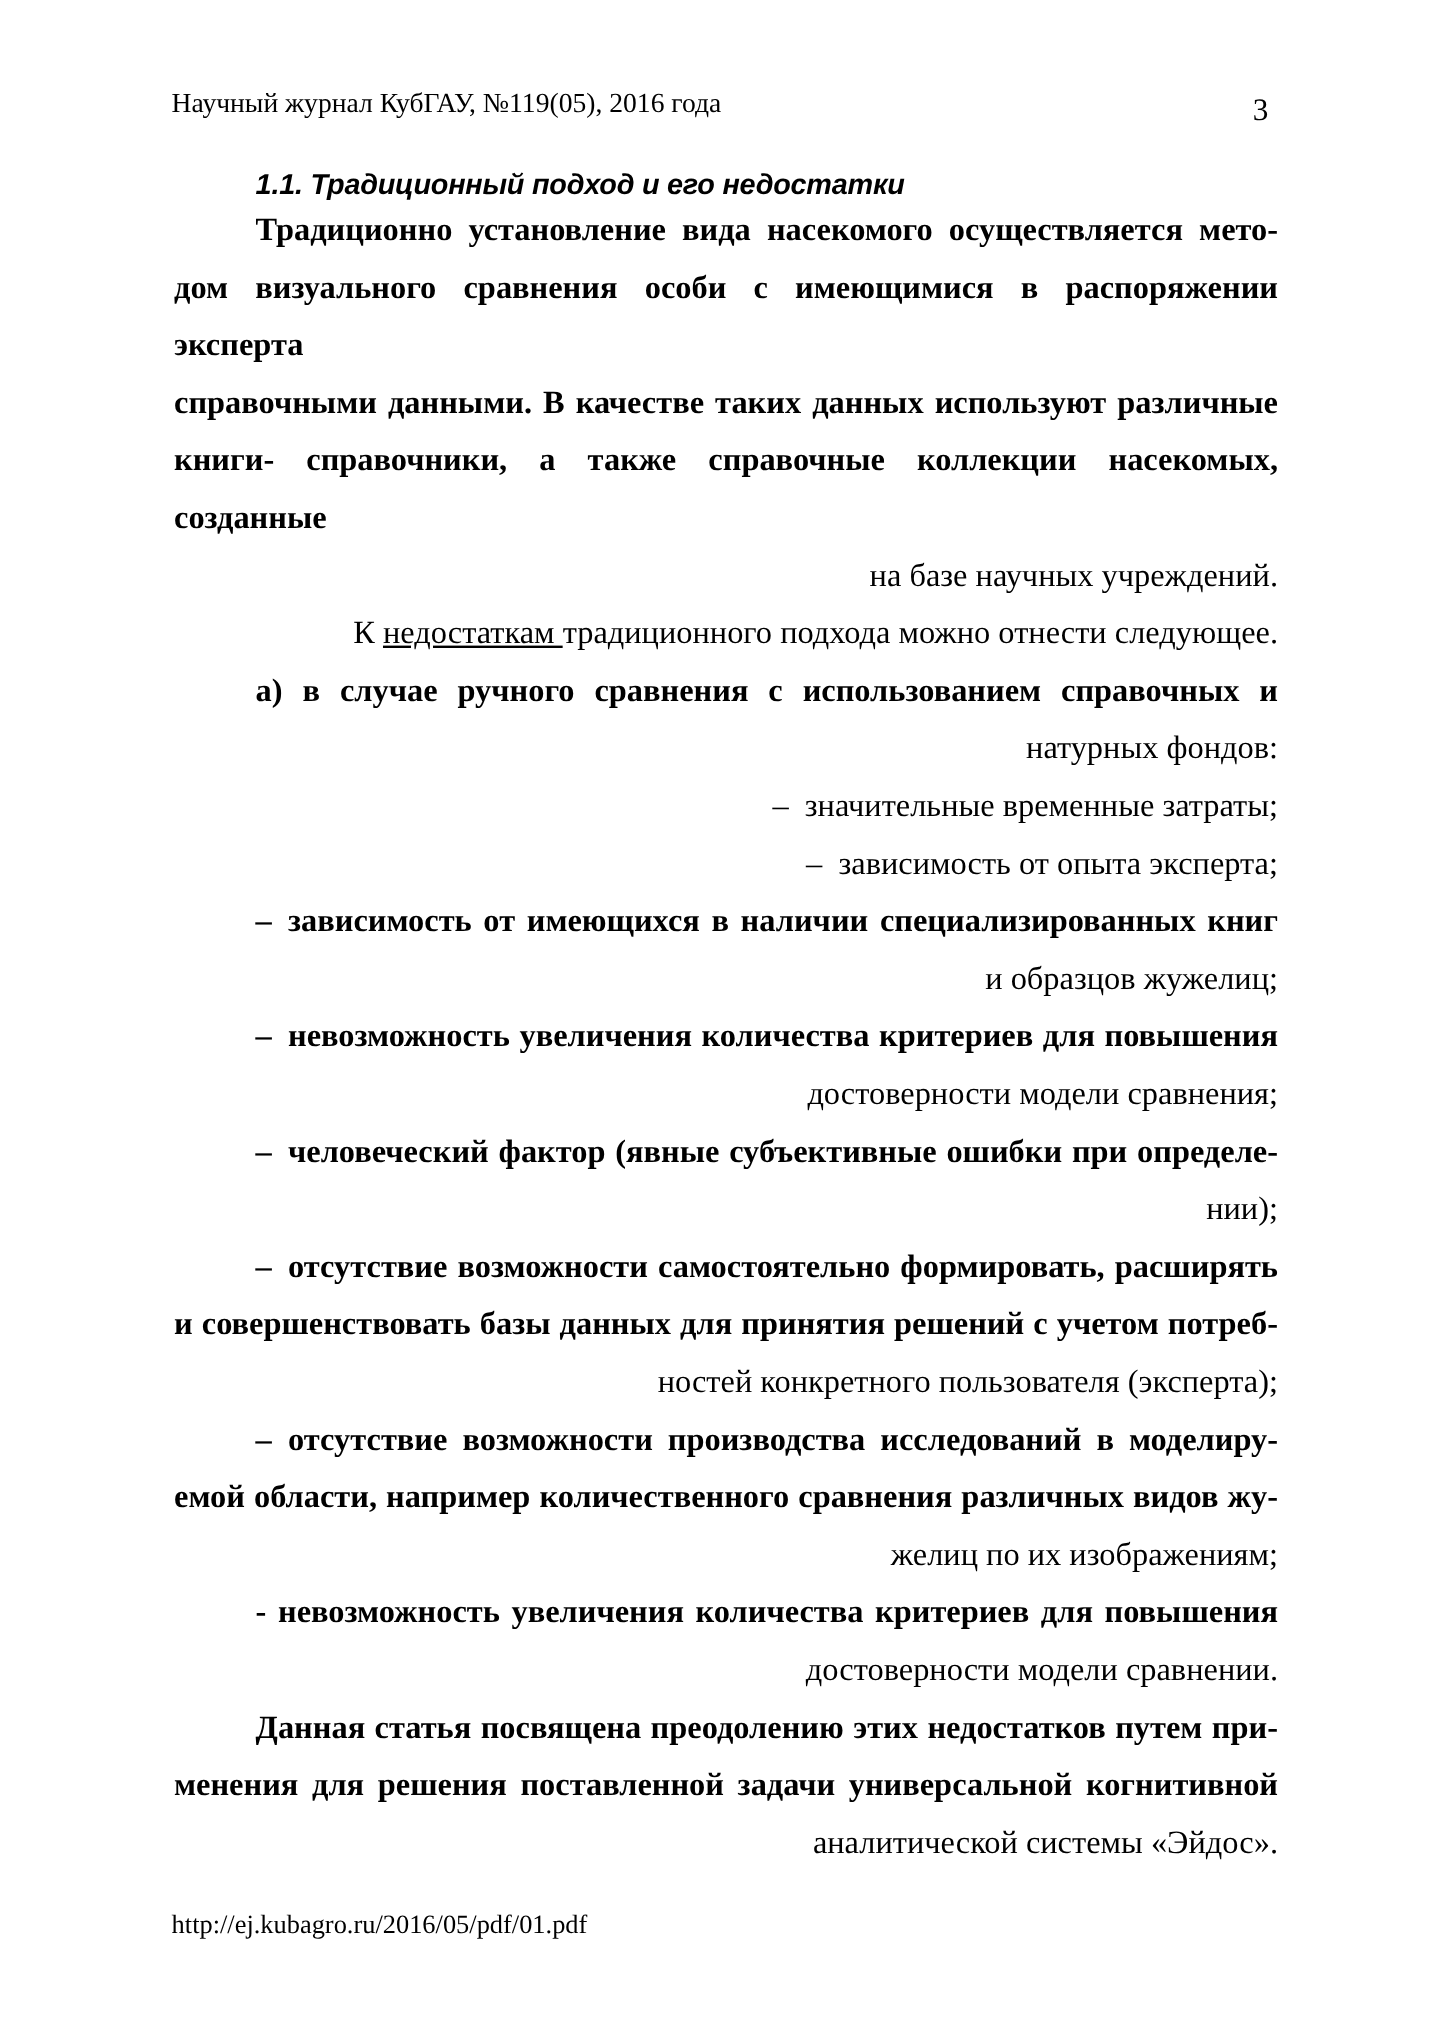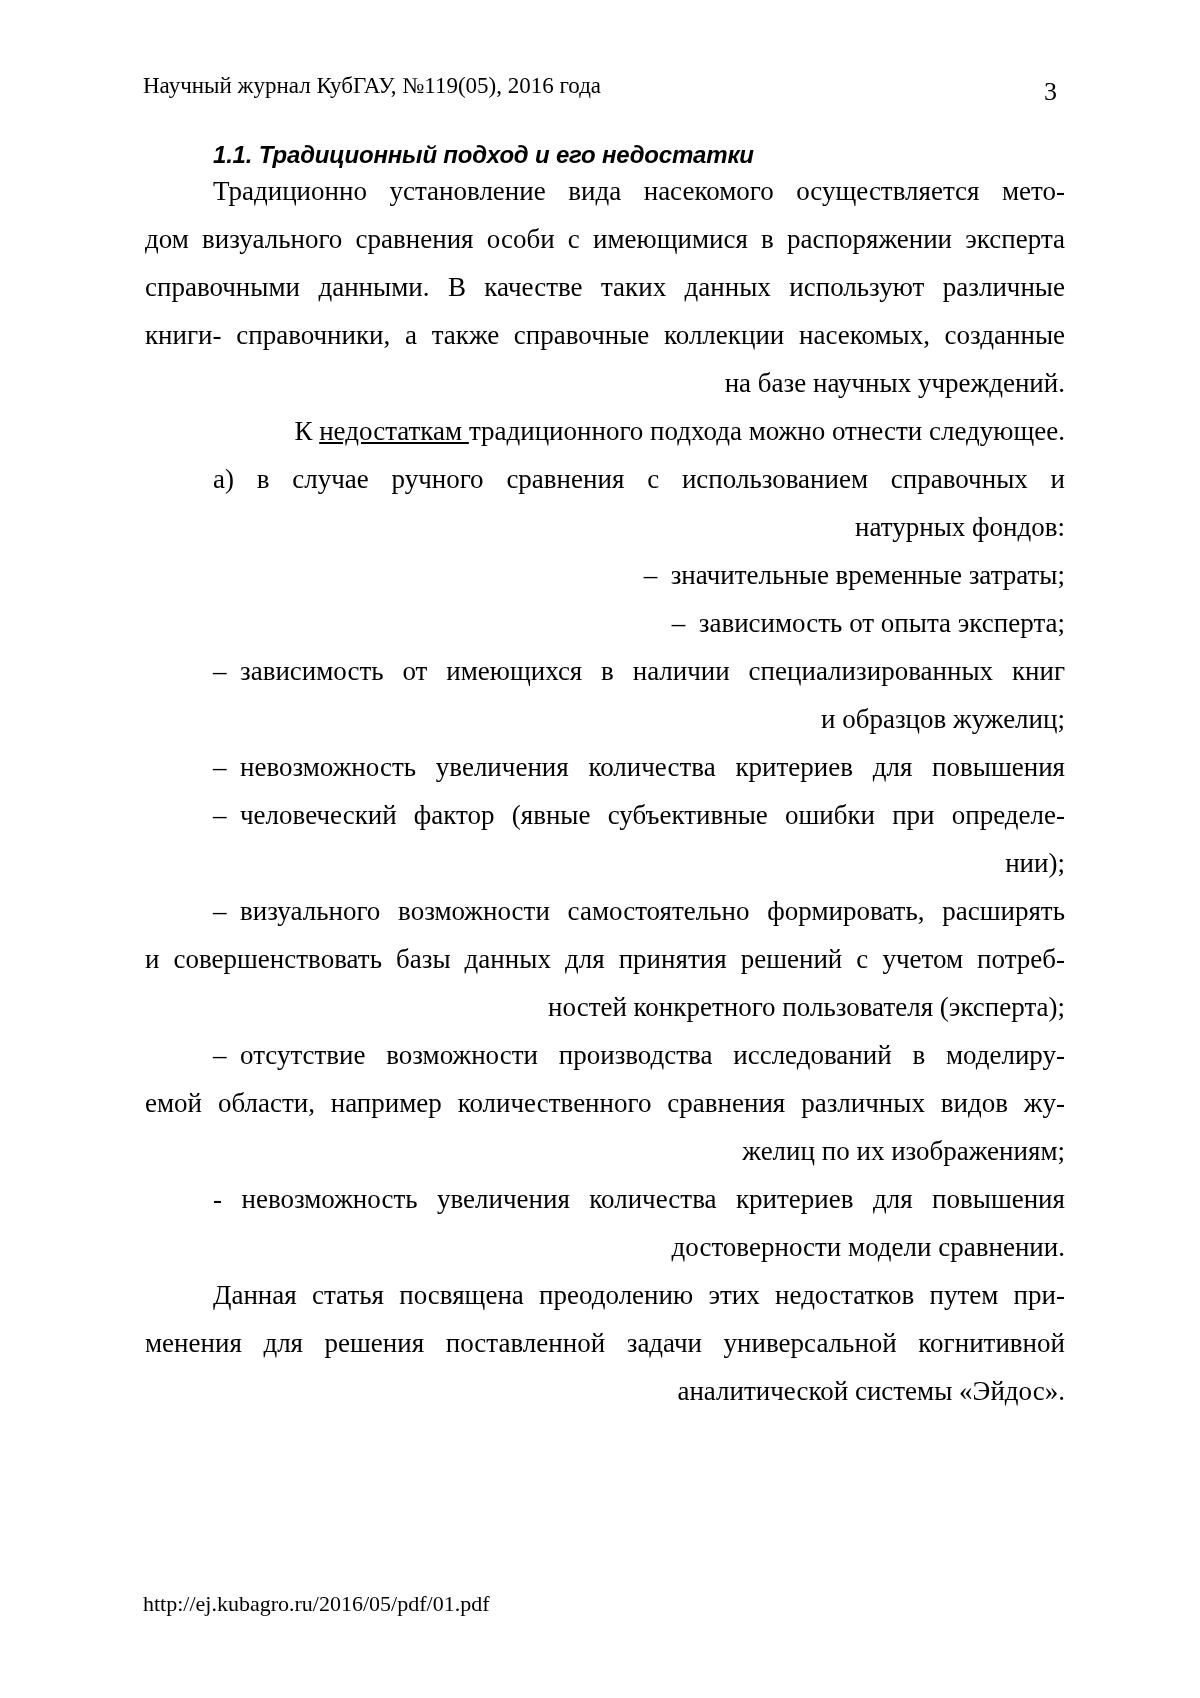--- a/index.html
+++ b/index.html
@@ -50,21 +50,21 @@
   
   .body {
     position: absolute;
     left: 145px;
     top: 167px;
     width: 920px;
     font-size: 27px;
     line-height: 48px;
   }
   .ln { text-align: right; }
-  .ln.j { text-align: justify; text-align-last: justify; }
+  .ln.j { text-align: justify; text-align-last: justify; font-weight: bold; }
   .ln.ind { padding-left: 68px; }
   .u { text-decoration: underline; }
   
   .footer {
     position: absolute;
     left: 143px;
     top: 1589px;
     font-size: 22px;
     line-height: 30px;
   }
@@ -94,25 +94,26 @@
     <div class="ln">натурных фондов:</div>
 
     <div class="ln ind">– значительные временные затраты;</div>
 
     <div class="ln ind">– зависимость от опыта эксперта;</div>
 
     <div class="ln j ind">– зависимость от имеющихся в наличии специализированных книг</div>
     <div class="ln">и образцов жужелиц;</div>
 
     <div class="ln j ind">– невозможность увеличения количества критериев для повышения</div>
+    <div class="ln">достоверности модели сравнения;</div>
 
     <div class="ln j ind">– человеческий фактор (явные субъективные ошибки при определе-</div>
     <div class="ln">нии);</div>
 
-    <div class="ln j ind">– визуального возможности самостоятельно формировать, расширять</div>
+    <div class="ln j ind">– отсутствие возможности самостоятельно формировать, расширять</div>
     <div class="ln j">и совершенствовать базы данных для принятия решений с учетом потреб-</div>
     <div class="ln">ностей конкретного пользователя (эксперта);</div>
 
     <div class="ln j ind">– отсутствие возможности производства исследований в моделиру-</div>
     <div class="ln j">емой области, например количественного сравнения различных видов жу-</div>
     <div class="ln">желиц по их изображениям;</div>
 
     <div class="ln j ind">- невозможность увеличения количества критериев для повышения</div>
     <div class="ln">достоверности модели сравнении.</div>
 

